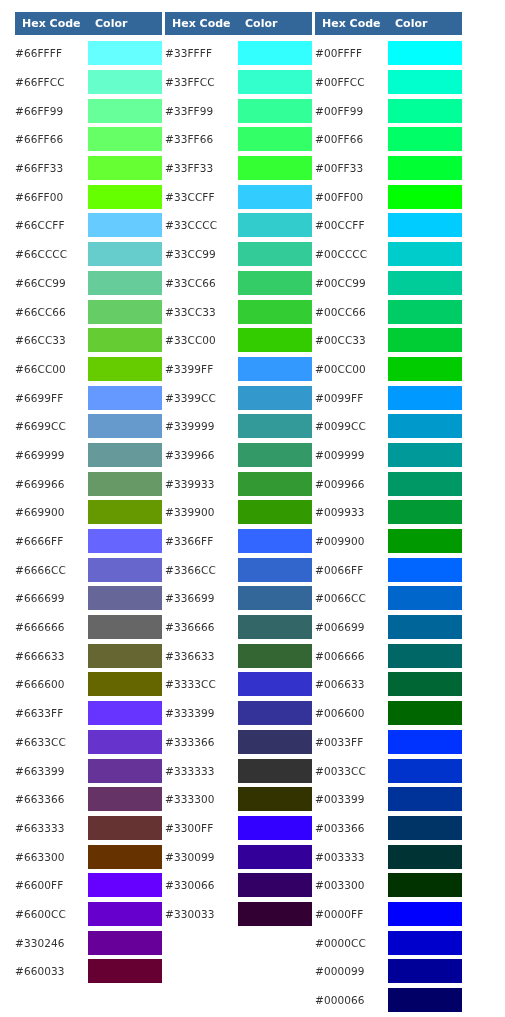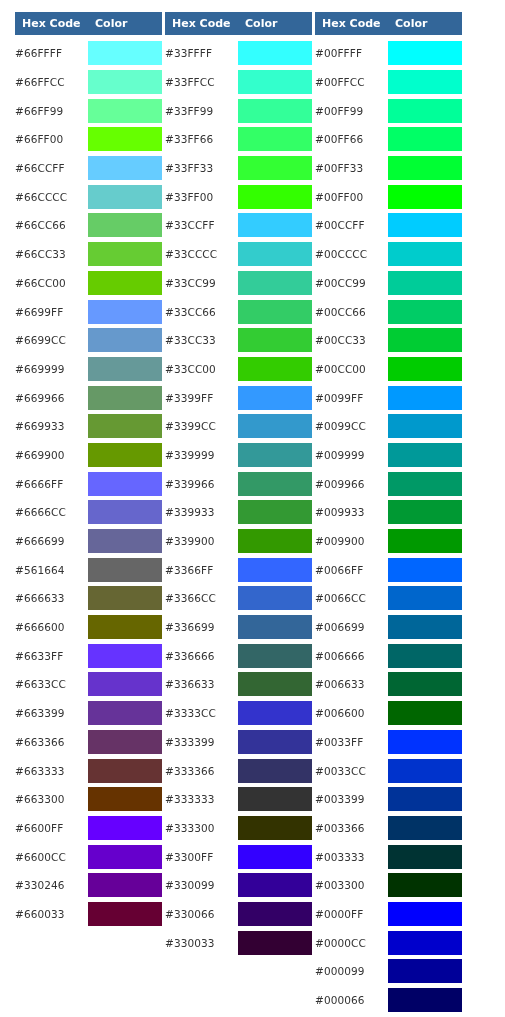--- a/index.html
+++ b/index.html
@@ -112,38 +112,56 @@
               <span class="swatch" style="background: rgb(102, 255, 204);"></span>
             </td>
           </tr>
           <tr>
             <td class="hex-cell">#66FF99</td>
             <td class="swatch-cell">
               <span class="swatch" style="background: rgb(102, 255, 153);"></span>
             </td>
           </tr>
           <tr>
+            <td class="hex-cell">#66FF66</td>
+            <td class="swatch-cell">
+              <span class="swatch" style="background: rgb(102, 255, 102);"></span>
+            </td>
+          </tr>
+          <tr>
+            <td class="hex-cell">#66FF33</td>
+            <td class="swatch-cell">
+              <span class="swatch" style="background: rgb(102, 255, 51);"></span>
+            </td>
+          </tr>
+          <tr>
             <td class="hex-cell">#66FF00</td>
             <td class="swatch-cell">
               <span class="swatch" style="background: rgb(102, 255, 0);"></span>
             </td>
           </tr>
           <tr>
             <td class="hex-cell">#66CCFF</td>
             <td class="swatch-cell">
               <span class="swatch" style="background: rgb(102, 204, 255);"></span>
             </td>
           </tr>
           <tr>
             <td class="hex-cell">#66CCCC</td>
             <td class="swatch-cell">
               <span class="swatch" style="background: rgb(102, 204, 204);"></span>
             </td>
           </tr>
           <tr>
+            <td class="hex-cell">#66CC99</td>
+            <td class="swatch-cell">
+              <span class="swatch" style="background: rgb(102, 204, 153);"></span>
+            </td>
+          </tr>
+          <tr>
             <td class="hex-cell">#66CC66</td>
             <td class="swatch-cell">
               <span class="swatch" style="background: rgb(102, 204, 102);"></span>
             </td>
           </tr>
           <tr>
             <td class="hex-cell">#66CC33</td>
             <td class="swatch-cell">
               <span class="swatch" style="background: rgb(102, 204, 51);"></span>
             </td>
@@ -172,26 +190,20 @@
               <span class="swatch" style="background: rgb(102, 153, 153);"></span>
             </td>
           </tr>
           <tr>
             <td class="hex-cell">#669966</td>
             <td class="swatch-cell">
               <span class="swatch" style="background: rgb(102, 153, 102);"></span>
             </td>
           </tr>
           <tr>
-            <td class="hex-cell">#669933</td>
-            <td class="swatch-cell">
-              <span class="swatch" style="background: rgb(102, 153, 51);"></span>
-            </td>
-          </tr>
-          <tr>
             <td class="hex-cell">#669900</td>
             <td class="swatch-cell">
               <span class="swatch" style="background: rgb(102, 153, 0);"></span>
             </td>
           </tr>
           <tr>
             <td class="hex-cell">#6666FF</td>
             <td class="swatch-cell">
               <span class="swatch" style="background: rgb(102, 102, 255);"></span>
             </td>
@@ -202,21 +214,21 @@
               <span class="swatch" style="background: rgb(102, 102, 204);"></span>
             </td>
           </tr>
           <tr>
             <td class="hex-cell">#666699</td>
             <td class="swatch-cell">
               <span class="swatch" style="background: rgb(102, 102, 153);"></span>
             </td>
           </tr>
           <tr>
-            <td class="hex-cell">#561664</td>
+            <td class="hex-cell">#666666</td>
             <td class="swatch-cell">
               <span class="swatch" style="background: rgb(102, 102, 102);"></span>
             </td>
           </tr>
           <tr>
             <td class="hex-cell">#666633</td>
             <td class="swatch-cell">
               <span class="swatch" style="background: rgb(102, 102, 51);"></span>
             </td>
           </tr>
@@ -328,26 +340,20 @@
               <span class="swatch" style="background: rgb(51, 255, 102);"></span>
             </td>
           </tr>
           <tr>
             <td class="hex-cell">#33FF33</td>
             <td class="swatch-cell">
               <span class="swatch" style="background: rgb(51, 255, 51);"></span>
             </td>
           </tr>
           <tr>
-            <td class="hex-cell">#33FF00</td>
-            <td class="swatch-cell">
-              <span class="swatch" style="background: rgb(51, 255, 0);"></span>
-            </td>
-          </tr>
-          <tr>
             <td class="hex-cell">#33CCFF</td>
             <td class="swatch-cell">
               <span class="swatch" style="background: rgb(51, 204, 255);"></span>
             </td>
           </tr>
           <tr>
             <td class="hex-cell">#33CCCC</td>
             <td class="swatch-cell">
               <span class="swatch" style="background: rgb(51, 204, 204);"></span>
             </td>

